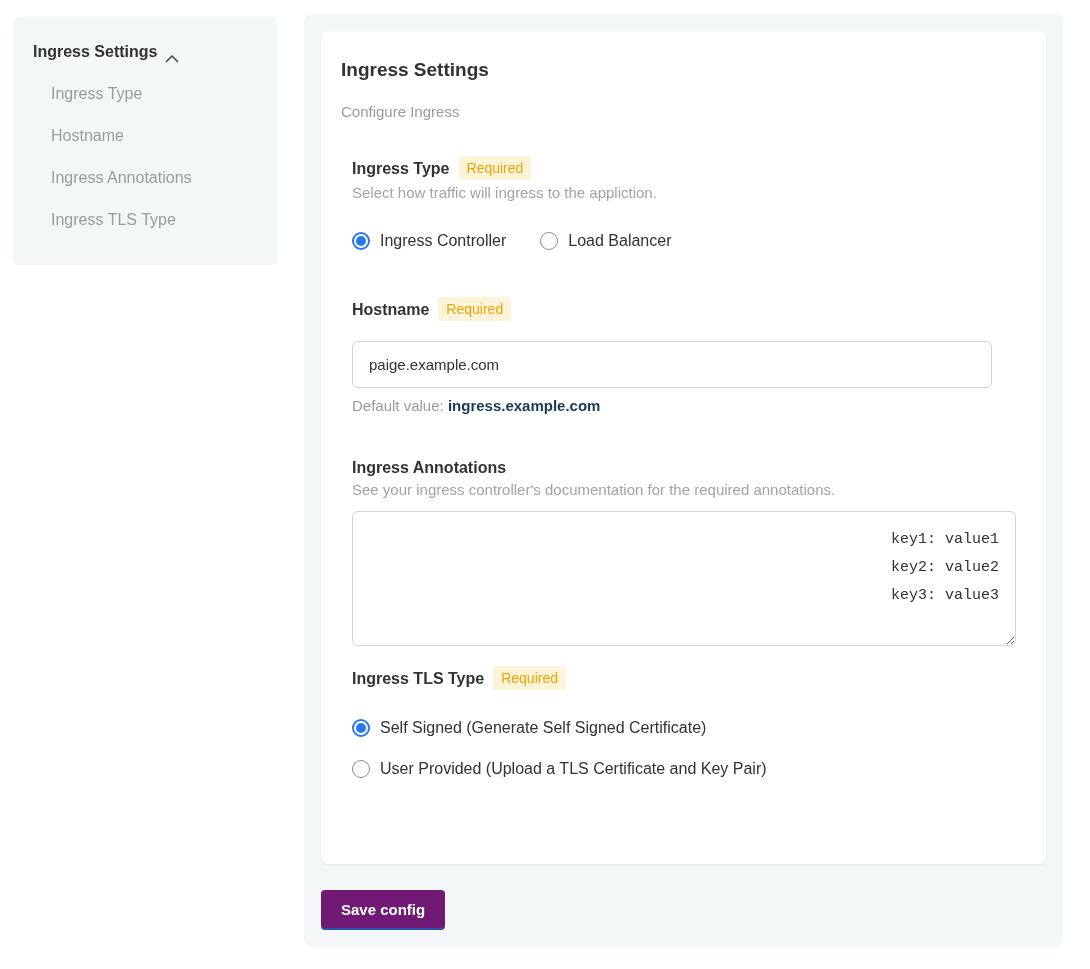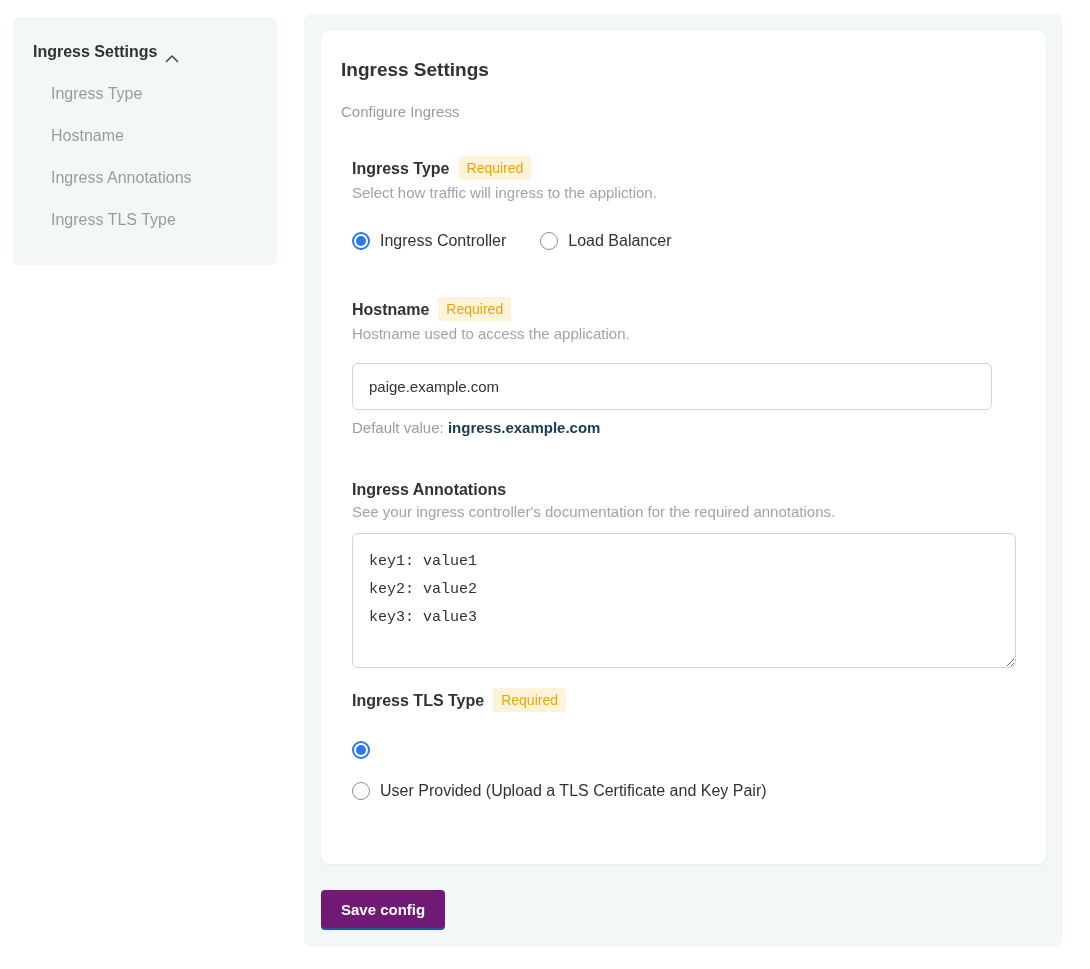--- a/index.html
+++ b/index.html
@@ -52,21 +52,21 @@
     background:#fff; }
   .default-line { margin-top:9px; font-size:15px; line-height:18px; }
   .default-prefix { color:#9b9b9b; }
   .default-value { color:#173b56; font-weight:700; }
 
   .section-annotations { margin-top:43px; }
   .annotations-textarea { margin-top:12px; width:664px; height:135px;
     border:1px solid #d4d4d4; border-radius:6px; padding:14px 16px;
     font-family:"Liberation Mono","DejaVu Sans Mono", monospace;
     font-size:15px; line-height:28px; color:#323232; resize:both;
-    outline:none; display:block; background:#fff; }
+    outline:none; display:block; background:#fff;text-align:right; }
 
   .section-tls { margin-top:20px; }
   .radio-stack { margin-top:29px; }
   .radio-stack .radio-option + .radio-option { margin-top:23px; }
 
   .save-btn { margin:26px 0 0 17px; height:38px; padding:0 20px;
     background:#701a75; color:#ffffff; font-size:15px; font-weight:700;
     font-family:"Liberation Sans", sans-serif; border:none; border-radius:4px;
     box-shadow:0 2px 0 0 #2653a8; cursor:pointer; }
 </style>
@@ -113,21 +113,20 @@
             <span class="radio-label">Load Balancer</span>
           </label>
         </div>
       </section>
 
       <section class="section-hostname">
         <div class="item-heading-row">
           <span class="item-heading">Hostname</span>
           <span class="required-badge">Required</span>
         </div>
-        <p class="item-help">Hostname used to access the application.</p>
         <input class="text-input" type="text" value="paige.example.com" style="">
         <p class="default-line">
           <span class="default-prefix">Default value: </span><span class="default-value">ingress.example.com</span>
         </p>
       </section>
 
       <section class="section-annotations">
         <div class="item-heading-row">
           <span class="item-heading">Ingress Annotations</span>
         </div>
@@ -138,20 +137,21 @@
       </section>
 
       <section class="section-tls">
         <div class="item-heading-row">
           <span class="item-heading">Ingress TLS Type</span>
           <span class="required-badge">Required</span>
         </div>
         <div class="radio-stack">
           <label class="radio-option">
             <span class="radio checked"></span>
+            <span class="radio-label">Self Signed (Generate Self Signed Certificate)</span>
           </label>
           <label class="radio-option">
             <span class="radio"></span>
             <span class="radio-label">User Provided (Upload a TLS Certificate and Key Pair)</span>
           </label>
         </div>
       </section>
 
     </div>
   </div>

